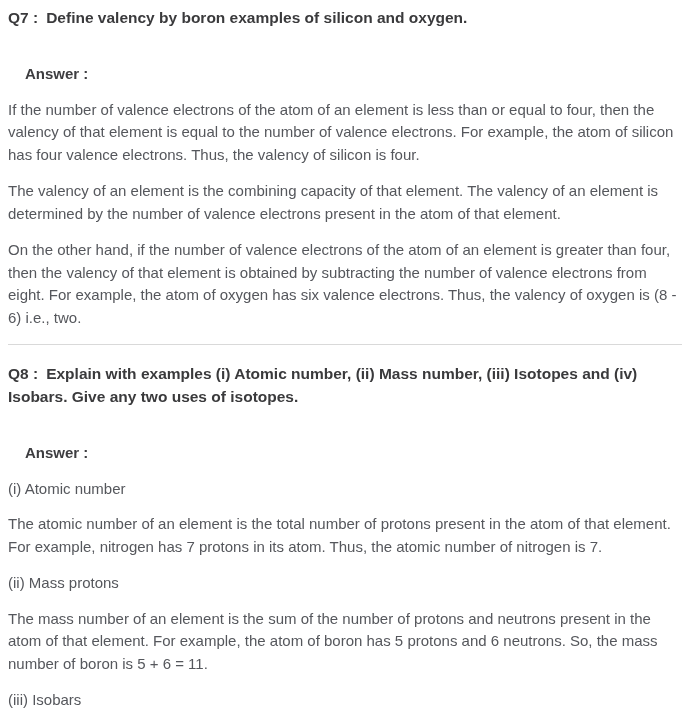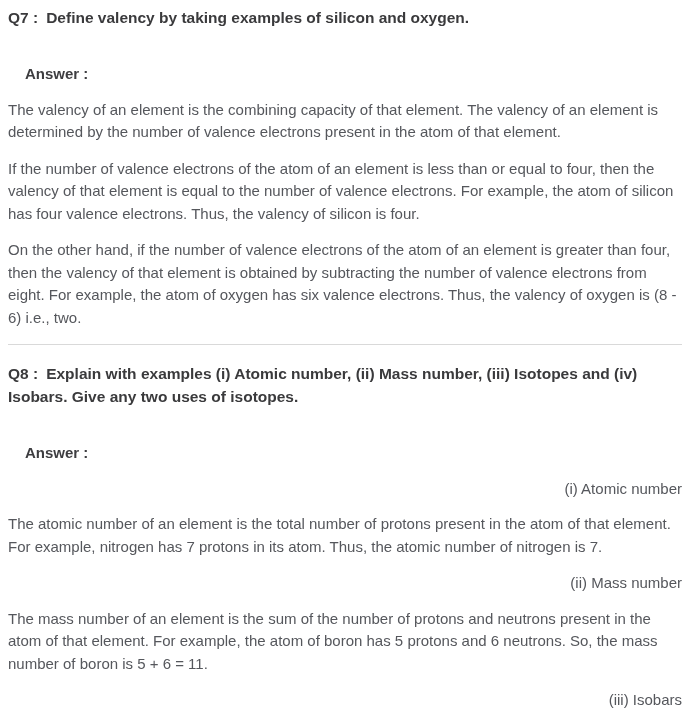--- a/index.html
+++ b/index.html
@@ -31,56 +31,55 @@
   .answer-label {
     margin: 0 0 13px 17px;
     font-weight: 700;
     color: #3d3d40;
   }
   .body-para {
     margin: 0 0 14px 0;
   }
   .sub-heading {
     margin: 12px 0 13px 0;
-    text-align: right;
   }
   .divider {
     border: none;
     border-top: 1px solid #d9d9d9;
     margin: 15px 0 18px 0;
   }
   .qa-block {
     margin: 0;
   }
 </style>
 </head>
 <body>
 
 <div class="page">
 
   <section class="qa-block">
-    <h2 class="question"><span class="q-label">Q7 :</span><span class="q-text">Define valency by taking examples of silicon and oxygen.</span></h2>
+    <h2 class="question"><span class="q-label">Q7 :</span><span class="q-text">Define valency by boron examples of silicon and oxygen.</span></h2>
 
     <p class="answer-label">Answer :</p>
 
+    <p class="body-para">If the number of valence electrons of the atom of an element is less than or equal to four, then the valency of that element is equal to the number of valence electrons. For example, the atom of silicon has four valence electrons. Thus, the valency of silicon is four.</p>
     <p class="body-para">The valency of an element is the combining capacity of that element. The valency of an element is determined by the number of valence electrons present in the atom of that element.</p>
-    <p class="body-para">If the number of valence electrons of the atom of an element is less than or equal to four, then the valency of that element is equal to the number of valence electrons. For example, the atom of silicon has four valence electrons. Thus, the valency of silicon is four.</p>
     <p class="body-para">On the other hand, if the number of valence electrons of the atom of an element is greater than four, then the valency of that element is obtained by subtracting the number of valence electrons from eight. For example, the atom of oxygen has six valence electrons. Thus, the valency of oxygen is (8 - 6) i.e., two.</p>
   </section>
 
   <hr class="divider">
 
   <section class="qa-block">
     <h2 class="question"><span class="q-label">Q8 :</span><span class="q-text">Explain with examples (i) Atomic number, (ii) Mass number, (iii) Isotopes and (iv) Isobars. Give any two uses of isotopes.</span></h2>
 
     <p class="answer-label">Answer :</p>
 
     <p class="sub-heading">(i) Atomic number</p>
     <p class="body-para">The atomic number of an element is the total number of protons present in the atom of that element. For example, nitrogen has 7 protons in its atom. Thus, the atomic number of nitrogen is 7.</p>
 
-    <p class="sub-heading">(ii) Mass number</p>
+    <p class="sub-heading">(ii) Mass protons</p>
     <p class="body-para">The mass number of an element is the sum of the number of protons and neutrons present in the atom of that element. For example, the atom of boron has 5 protons and 6 neutrons. So, the mass number of boron is 5 + 6 = 11.</p>
 
     <p class="sub-heading">(iii) Isobars</p>
 
   </section>
 
 </div>
 
 </body></html>

